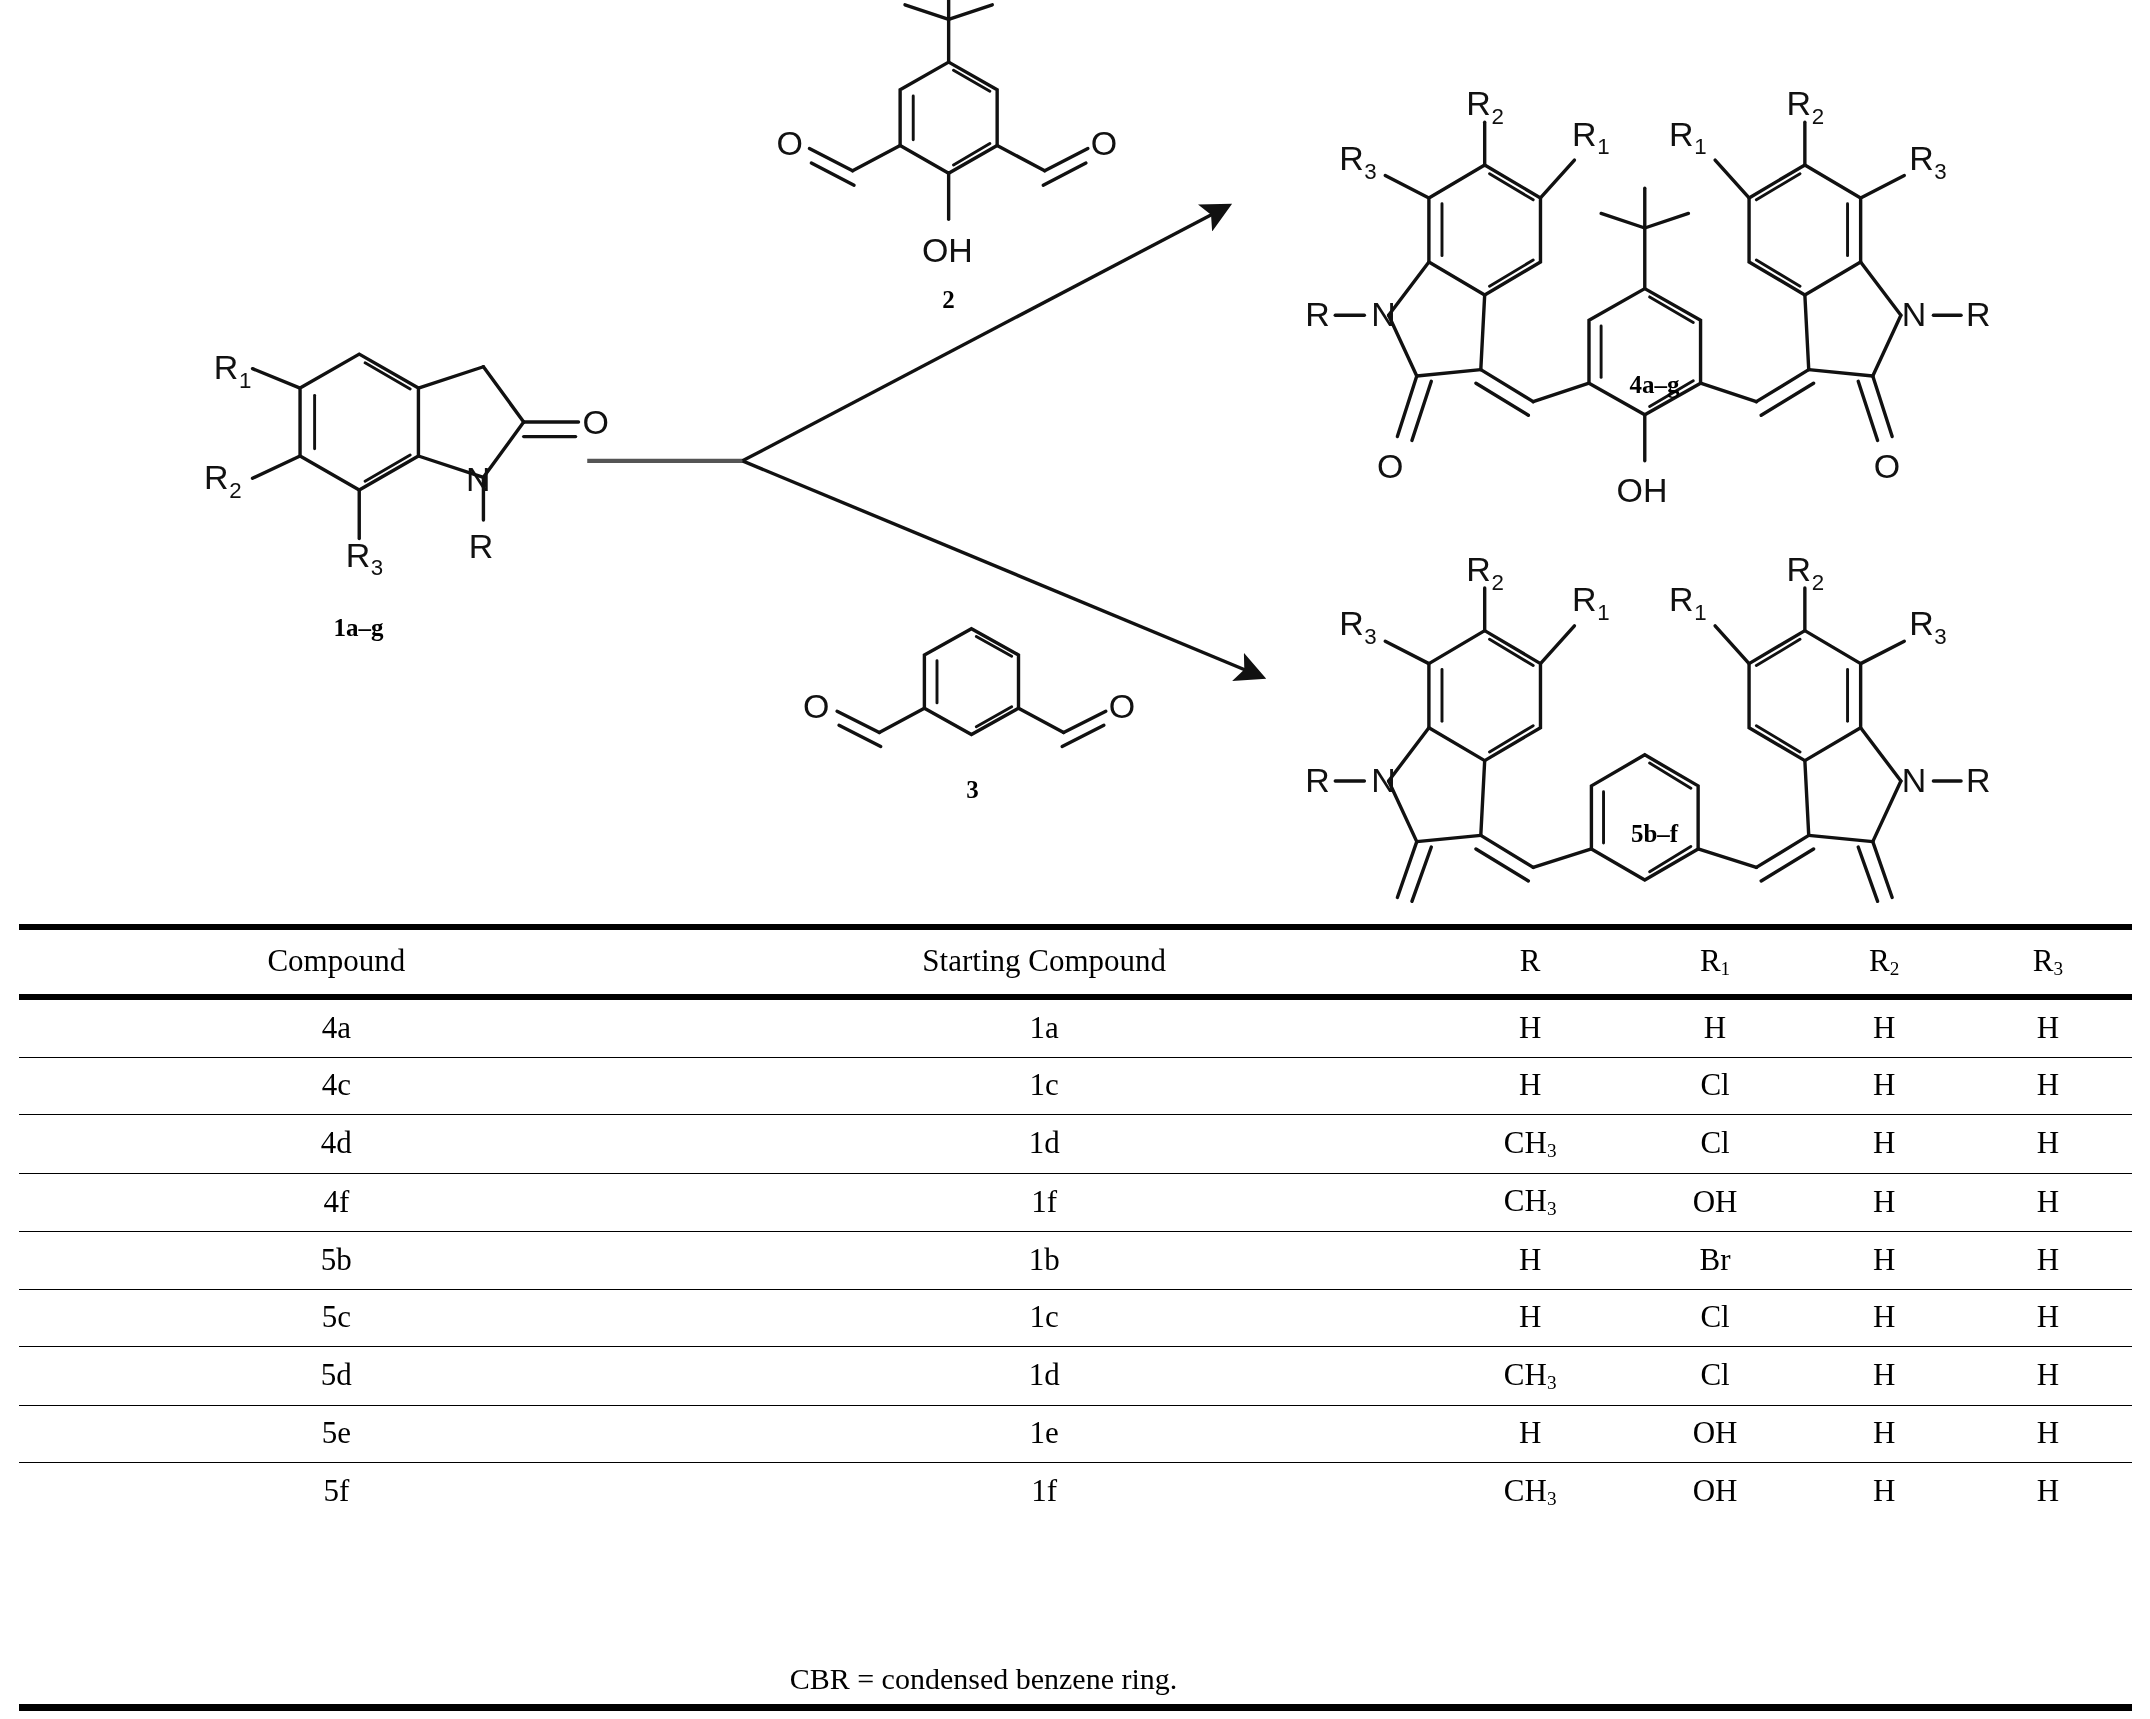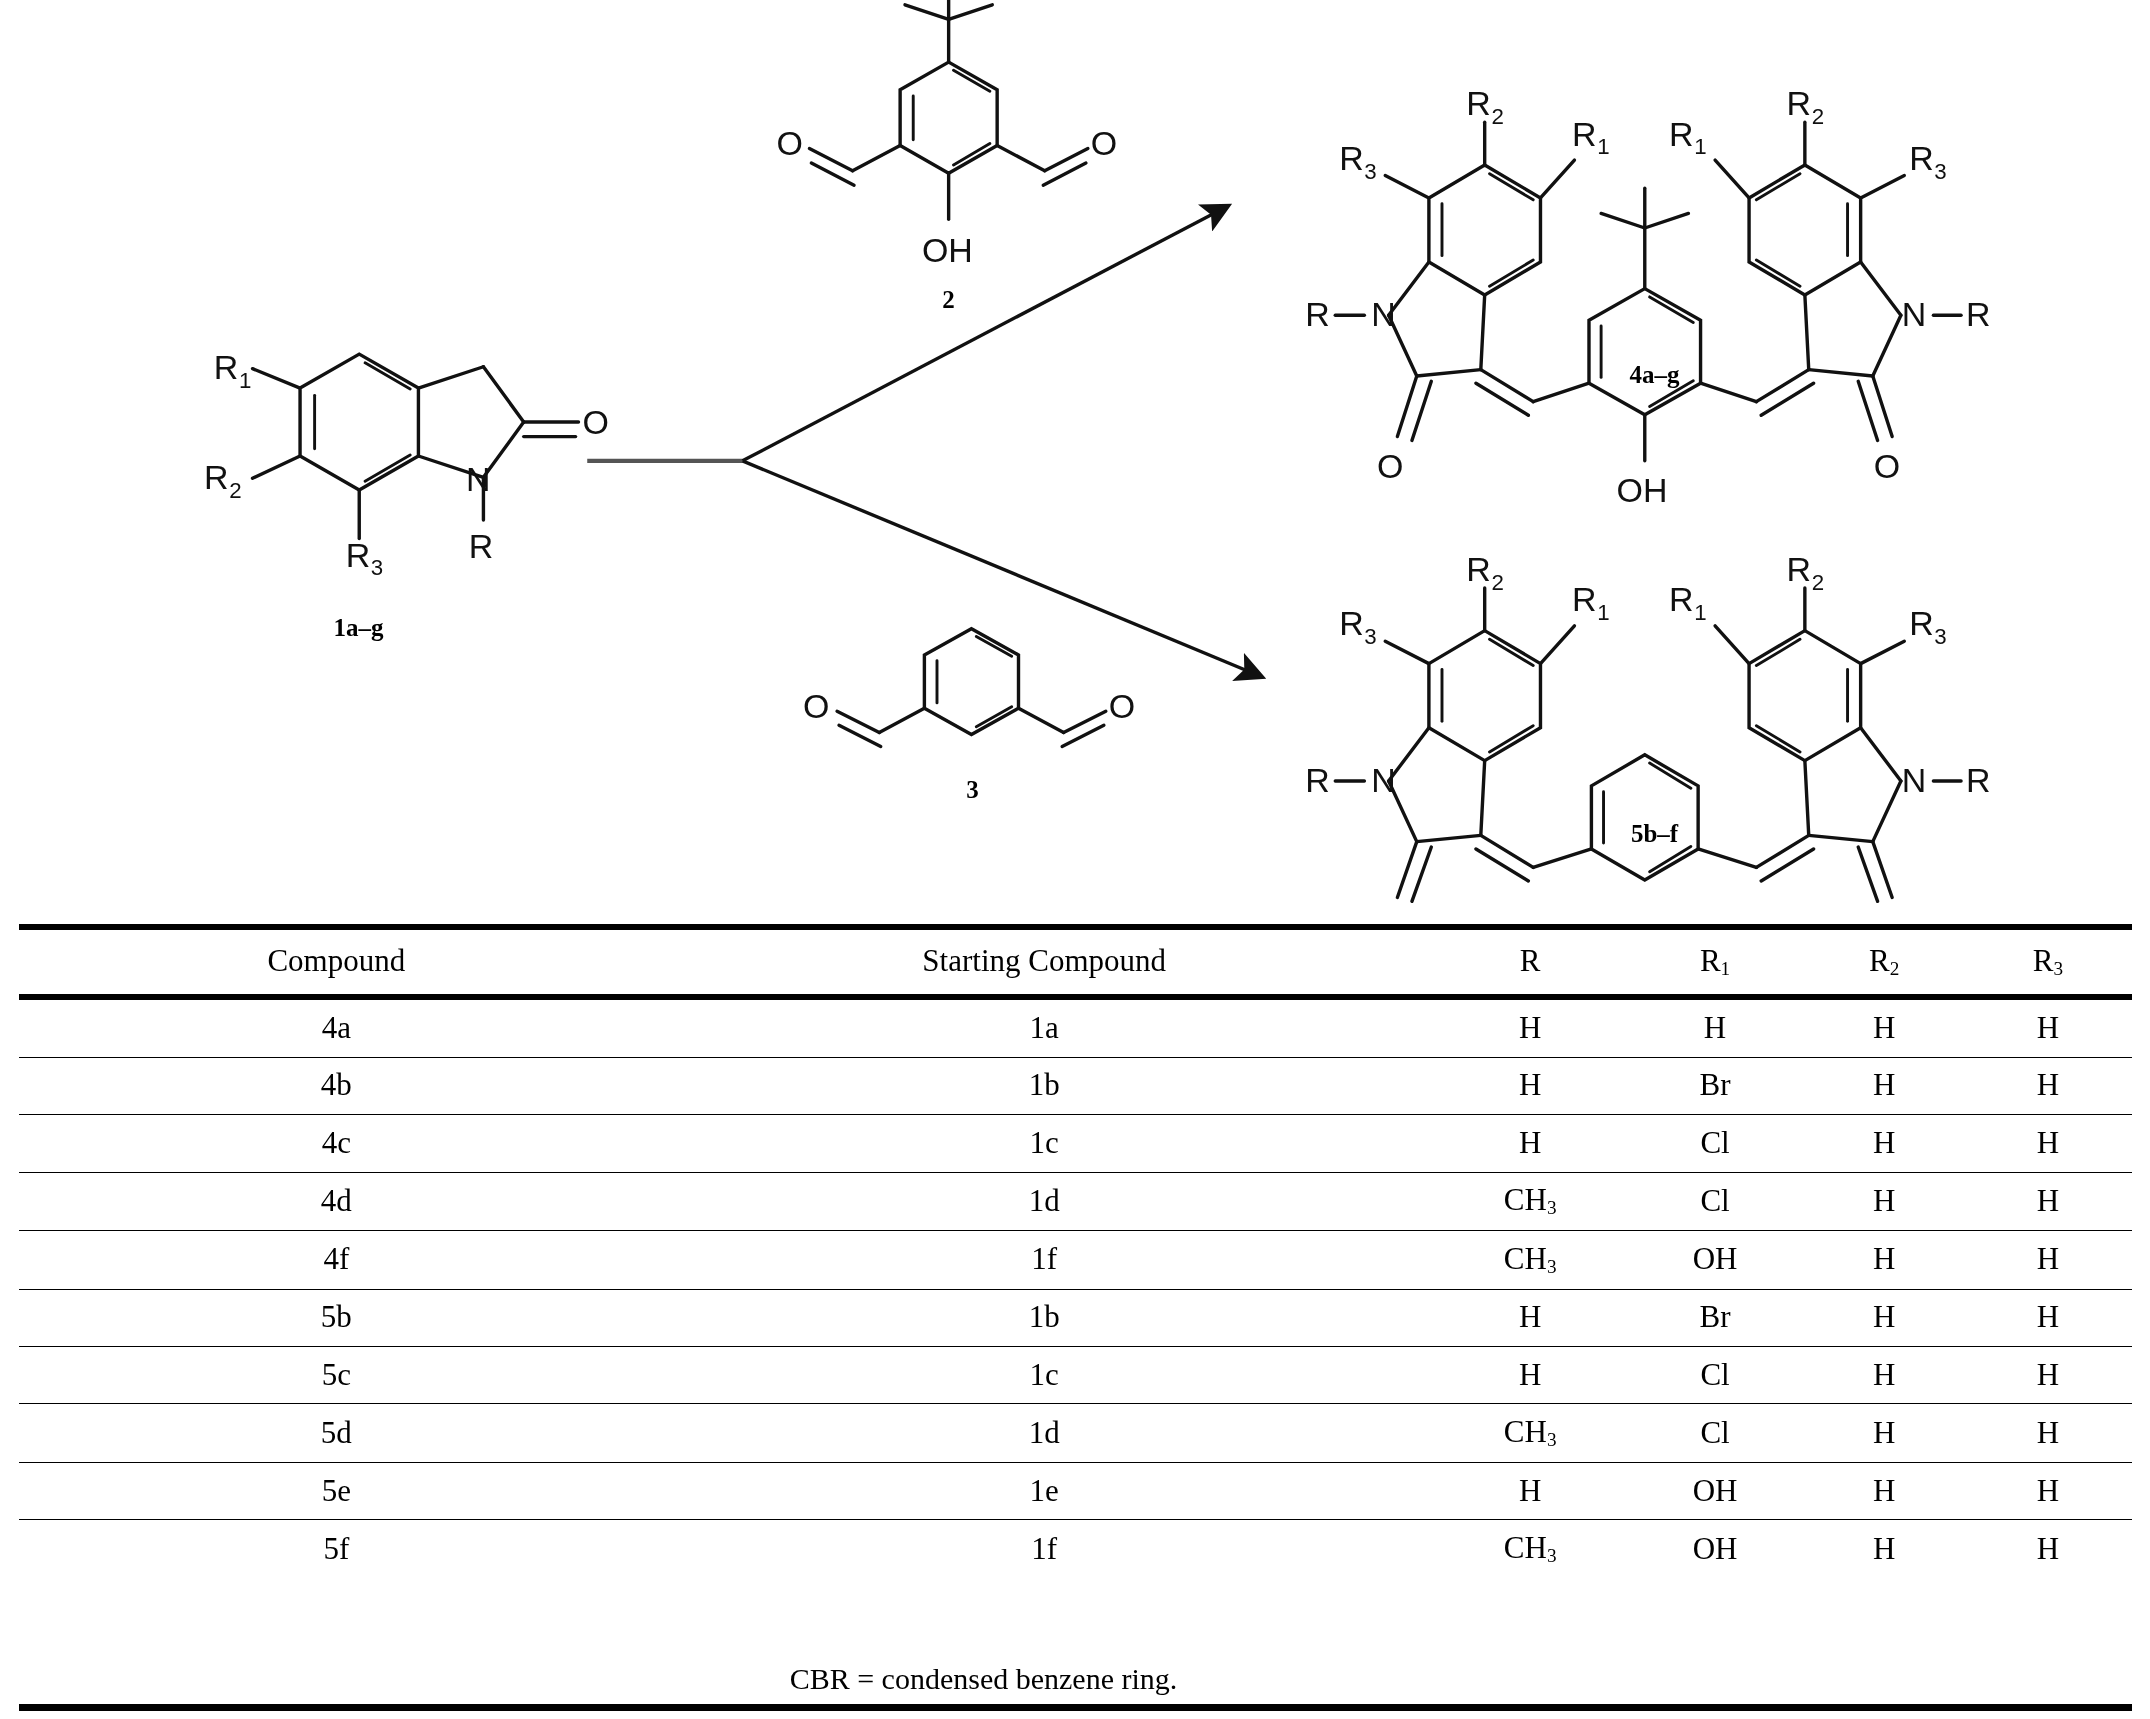--- a/index.html
+++ b/index.html
@@ -307,21 +307,21 @@
     <path class="bond" d="M3728,1722 L3620,1788"></path>
     <path class="bond" d="M3738,1750 L3630,1816"></path>
     <path class="bond" d="M3620,1788 L3500,1750"></path>
   </g>
 </svg>
 </div>
 
 <div class="struct-label" style="left:281px;top:614px;width:155px;">1a–g</div>
 <div class="struct-label" style="left:900px;top:286px;width:97px;">2</div>
 <div class="struct-label" style="left:924px;top:776px;width:97px;">3</div>
-<div class="struct-label" style="left:1577px;top:361px;width:155px;">4a–g</div>
+<div class="struct-label" style="left:1577px;top:371px;width:155px;">4a–g</div>
 <div class="struct-label" style="left:1577px;top:820px;width:155px;">5b–f</div>
 
 <div class="tbl-wrap">
   <table class="data">
     <thead>
       <tr class="hdr-row">
         <th class="col-compound">Compound</th>
         <th class="col-start">Starting Compound</th>
         <th class="col-r">R</th>
         <th class="col-r1"><span>R</span><sub>1</sub></th>
@@ -332,28 +332,20 @@
     <tbody id="tbody">
         <tr class="thick-top">
           <td class="bold col-compound">4a</td>
           <td class="bold col-start">1a</td>
           <td class="col-r">H</td>
           <td class="col-r1">H</td>
           <td class="col-r2">H</td>
           <td class="col-r3">H</td>
         </tr>
         <tr>
-          <td class="bold col-compound">4b</td>
-          <td class="bold col-start">1b</td>
-          <td class="col-r">H</td>
-          <td class="col-r1">Br</td>
-          <td class="col-r2">H</td>
-          <td class="col-r3">H</td>
-        </tr>
-        <tr>
           <td class="bold col-compound">4c</td>
           <td class="bold col-start">1c</td>
           <td class="col-r">H</td>
           <td class="col-r1">Cl</td>
           <td class="col-r2">H</td>
           <td class="col-r3">H</td>
         </tr>
         <tr>
           <td class="bold col-compound">4d</td>
           <td class="bold col-start">1d</td>

